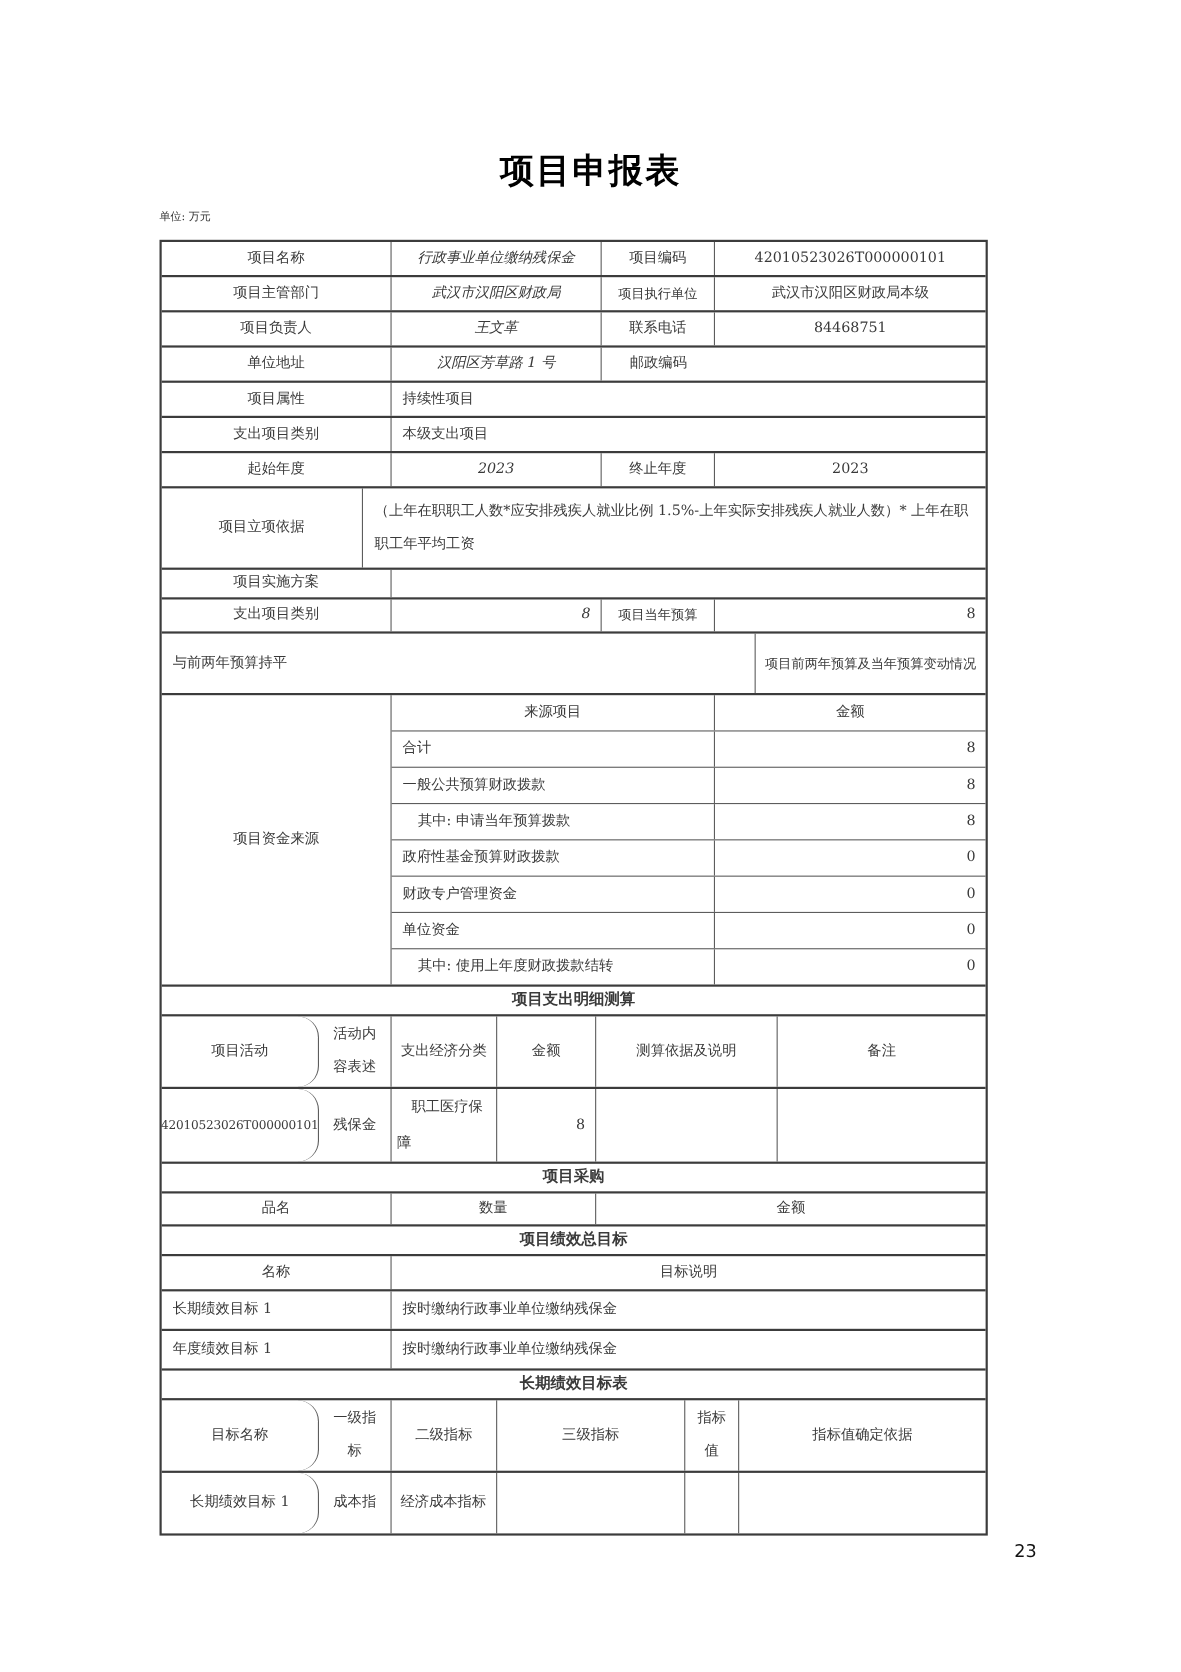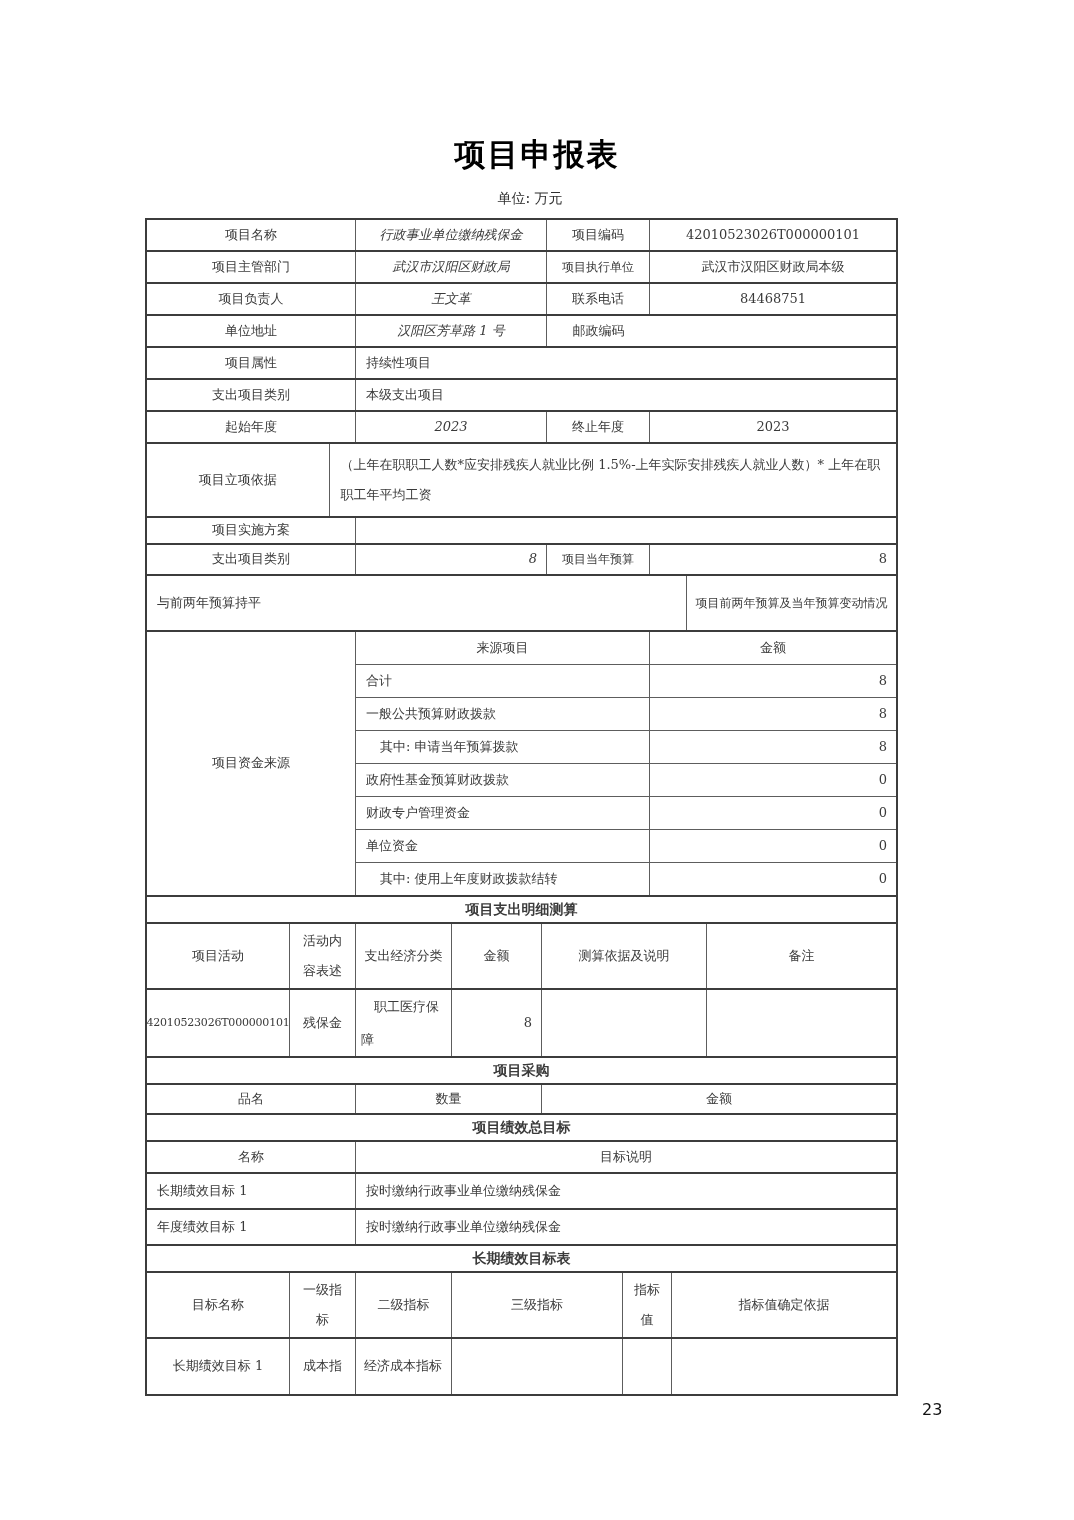--- a/index.html
+++ b/index.html
@@ -9,22 +9,22 @@
     color:#3a3a3a;
   }
   .sheet { position:relative; width:1074px; height:1520px; background:#fff; overflow:hidden; }
 
   .doc-title {
     position:absolute; top:134px; left:0; width:100%;
     text-align:center; font-family:"DejaVu Sans","Liberation Sans",sans-serif;
     font-weight:bold; font-size:31px; color:#000; letter-spacing:2px;
   }
   .unit-note {
-    position:absolute; top:190px; left:155px; width:750px;
-    text-align:center; font-size:14px; color:#2e2e2e;
+    position:absolute; top:190px; left:145px; width:750px;
+    text-align:left; font-size:10px; color:#2e2e2e;
   }
   .page-num {
     position:absolute; top:1400px; left:922px;
     font-family:"DejaVu Sans","Liberation Sans",sans-serif;
     font-size:16px; color:#111;
   }
 
   .tbl {
     position:absolute; top:218px; left:145px; width:753px;
     border:2px solid #3c3c3c; box-sizing:border-box;
@@ -44,21 +44,21 @@
   .sec-title { justify-content:center; text-align:center; font-weight:bold; font-size:14px; }
   .tight { font-size:12px; padding:2px 2px; white-space:nowrap; }
   .code { font-size:11px; letter-spacing:-0.2px; white-space:nowrap; padding:2px 1px; }
   .indent { padding-left:24px; }
 
   
   .wA1{width:209px;} .wA2{width:191px;font-style:italic;} .wA3{width:103px;}
   
   .wF1{width:294px;}
   
-  .wC1{width:143px;} .wC2{width:66px;} .wC3{width:96px;} .wC4{width:90px;} .wC5{width:165px;}
+  .wC1{width:143px;border-radius:19px;} .wC2{width:66px;} .wC3{width:96px;} .wC4{width:90px;} .wC5{width:165px;}
   
   .wD2{width:186px;}
   
   .wL4{width:171px;} .wL5{width:49px;}
 
   
   .h32{min-height:32px;} .h27{min-height:27px;} .h31{min-height:31px;}
   .h63{min-height:63px;} .h56{min-height:56px;} .h60{min-height:60px;}
   .h36{min-height:36px;} .h55{min-height:55px;} .h30{min-height:30px;}
 

